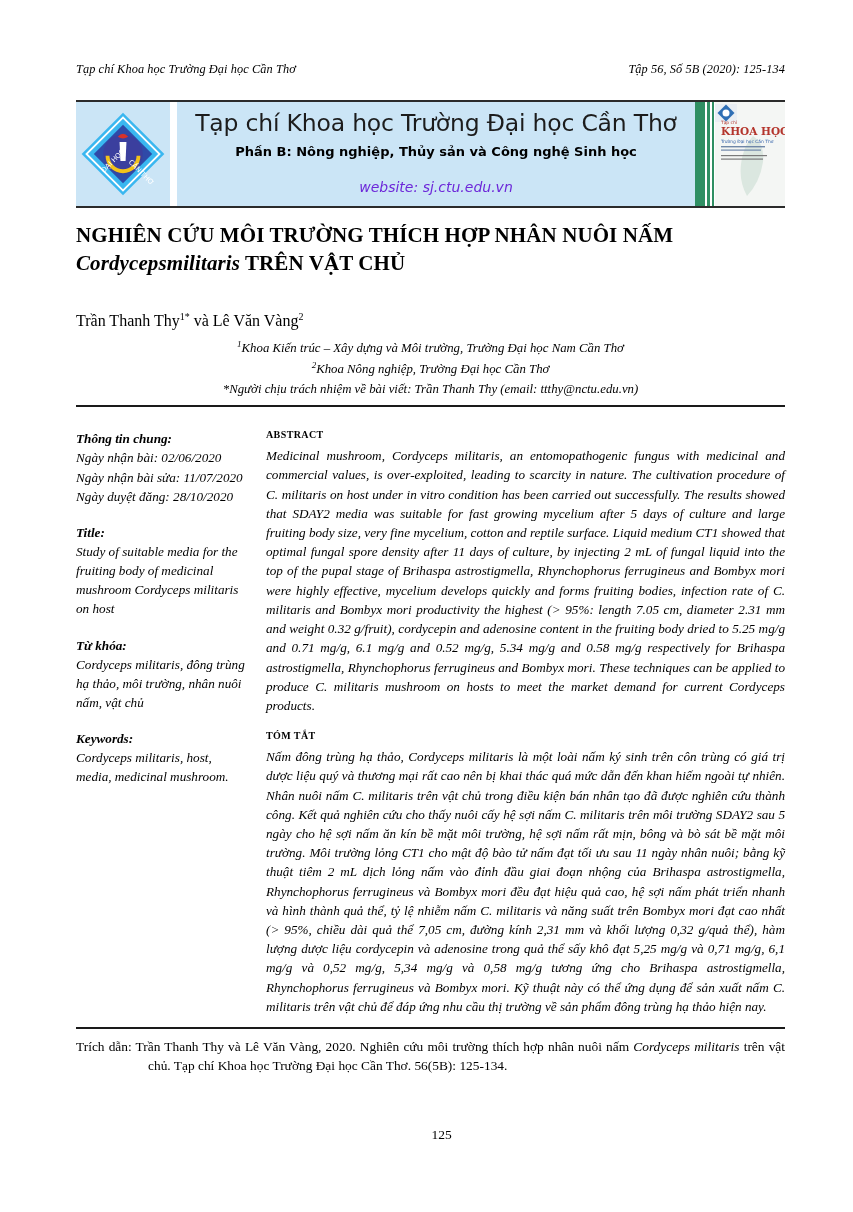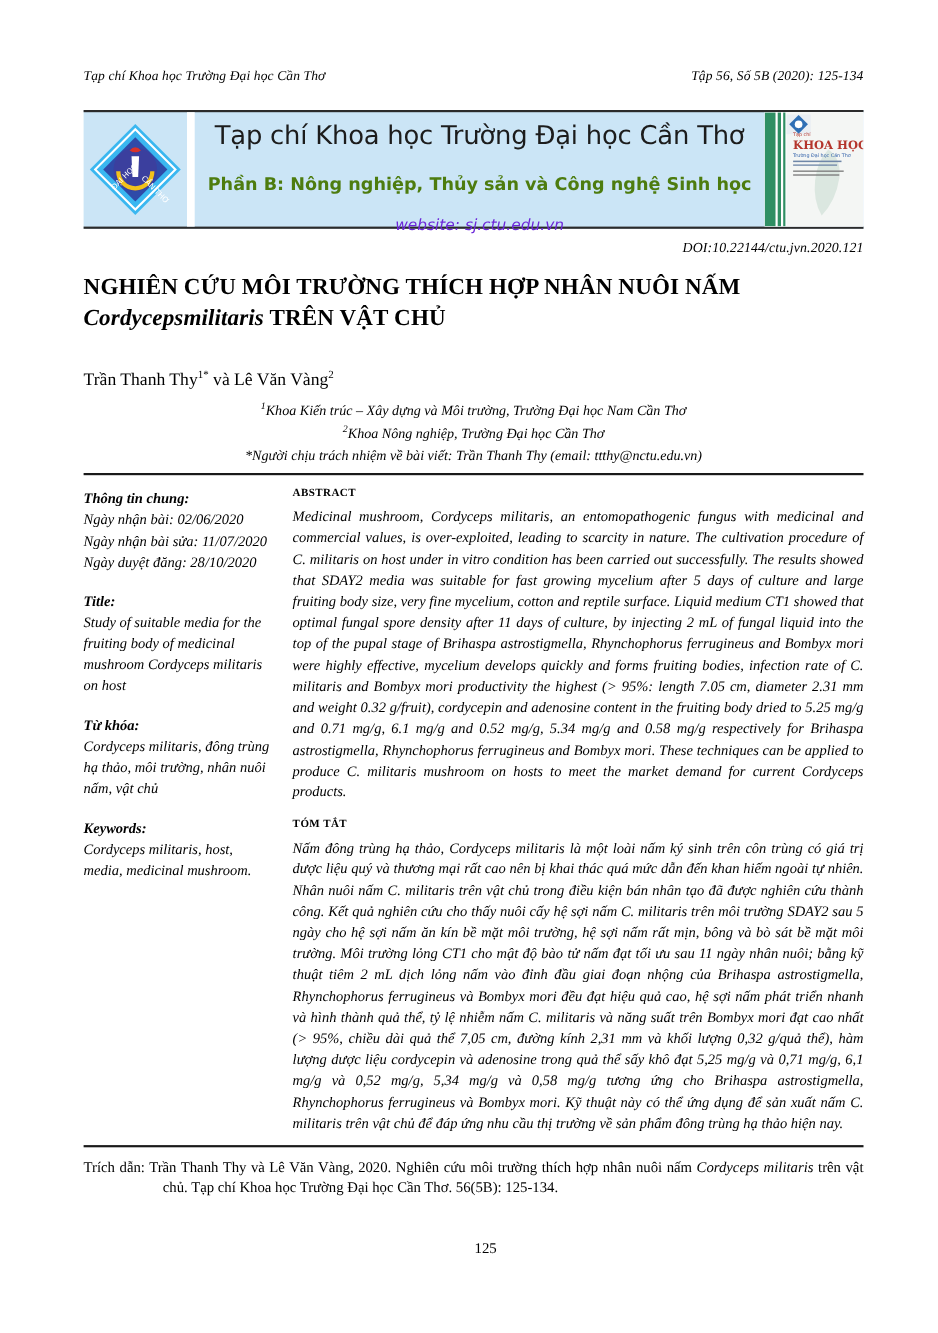--- a/index.html
+++ b/index.html
@@ -76,24 +76,24 @@
   .banner-title {
     font-family: "DejaVu Sans", "Liberation Sans", sans-serif;
     font-size: 23.5px;
     color: #1c1c1c;
     letter-spacing: -0.2px;
     line-height: 1.15;
     white-space: nowrap;
   }
   .banner-sub {
     font-family: "DejaVu Sans", "Liberation Sans", sans-serif;
-    font-size: 16px;
+    font-size: 13px;
     font-weight: bold;
-    color: #4d7c0f;
-    margin-top: 21px;
+    color: #000000;
+    margin-top: 7px;
     white-space: nowrap;
   }
   .banner-sub .part-b { font-weight: bold; }
   .banner-web {
     font-family: "DejaVu Sans", "Liberation Sans", sans-serif;
     font-style: italic;
     font-size: 14px;
     color: #6d28d9;
     margin-top: 20px;
   }
@@ -147,21 +147,21 @@
 
   .rule-thick {
     border-top: 2.2px solid #1a1a1a;
     margin-top: 6px;
   }
 
   
   .cols {
     display: flex;
     align-items: flex-start;
-    padding-top: 11px;
+    padding-top: 22px;
   }
   .col-left {
     width: 182px;
     flex: 0 0 182px;
     padding-right: 10px;
     box-sizing: border-box;
   }
   .col-right {
     flex: 1 1 auto;
     padding-left: 8px;
@@ -280,21 +280,20 @@
           <text x="26" y="33" font-size="10.5" font-weight="bold" fill="#b4352c" font-family="DejaVu Serif, serif">KHOA HỌC</text>
           <text x="26" y="41" font-size="4.4" fill="#2f5fa8" font-family="DejaVu Sans, sans-serif">Trường Đại học Cần Thơ</text>
           <rect x="26" y="44" width="44" height="1.4" fill="#6f87a8"></rect>
           <rect x="26" y="47.5" width="40" height="1.2" fill="#6f87a8"></rect>
           <rect x="26" y="53" width="46" height="1.2" fill="#7a7a7a"></rect>
           <rect x="26" y="56.5" width="42" height="1.2" fill="#7a7a7a"></rect>
         </svg>
       </div>
     </div>
 
-    <div class="doi">DOI:10.22144/ctu.jvn.2020.121</div>
 
     <h1 class="art-title"><span>NGHIÊN CỨU MÔI TRƯỜNG THÍCH HỢP NHÂN NUÔI NẤM </span><span class="sp">Cordyceps</span><span class="sp">militaris</span><span> TRÊN VẬT CHỦ</span></h1>
 
     <div class="authors"><span>Trần Thanh Thy</span><sup>1*</sup><span> và </span><span>Lê Văn Vàng</span><sup>2</sup></div>
 
     <div class="affil">
       <div><sup>1</sup><span>Khoa Kiến trúc – Xây dựng và Môi trường, Trường Đại học Nam Cần Thơ</span></div>
       <div><sup>2</sup><span>Khoa Nông nghiệp, Trường Đại học Cần Thơ</span></div>
       <div><span>*Người chịu trách nhiệm về bài viết: Trần Thanh Thy (email: ttthy@nctu.edu.vn)</span></div>
     </div>

